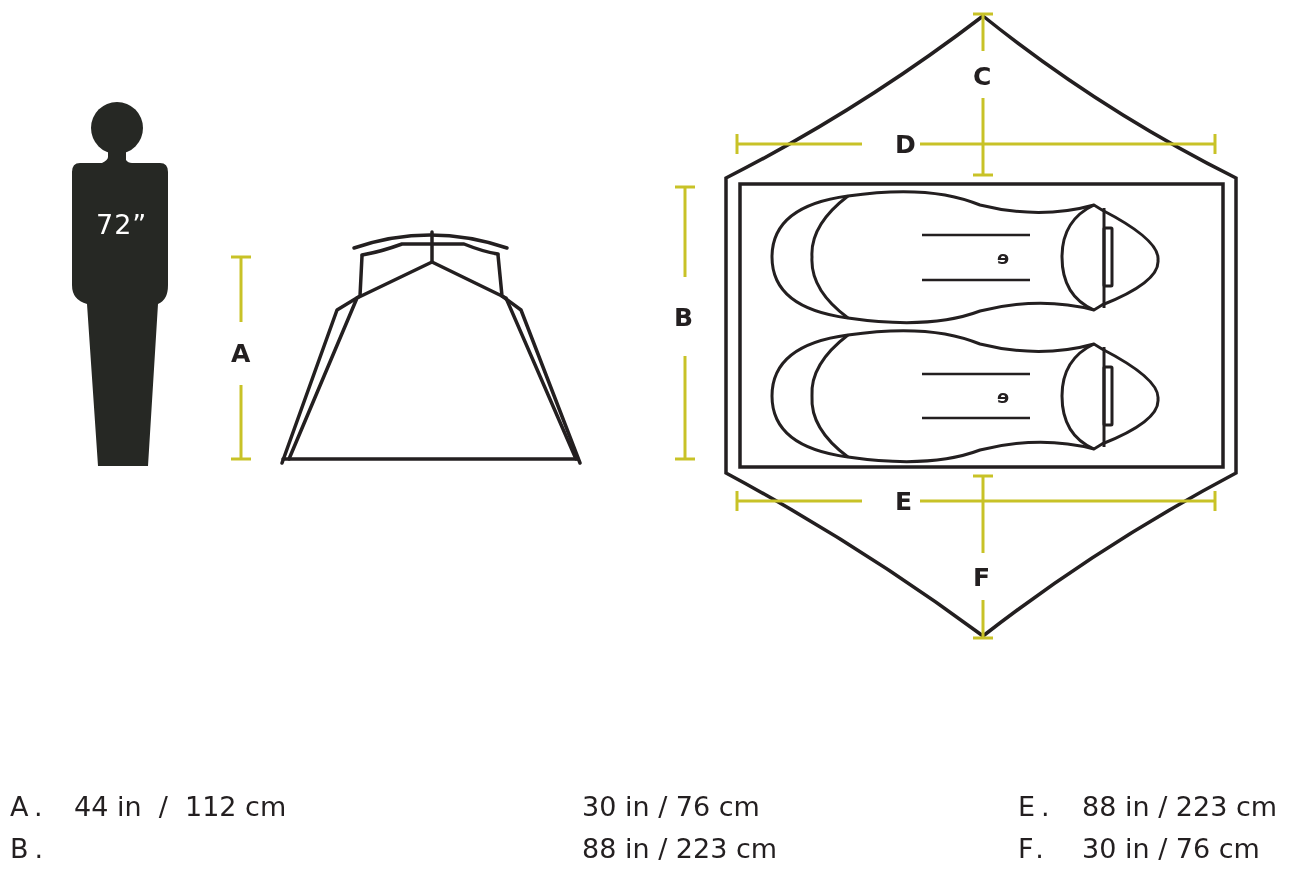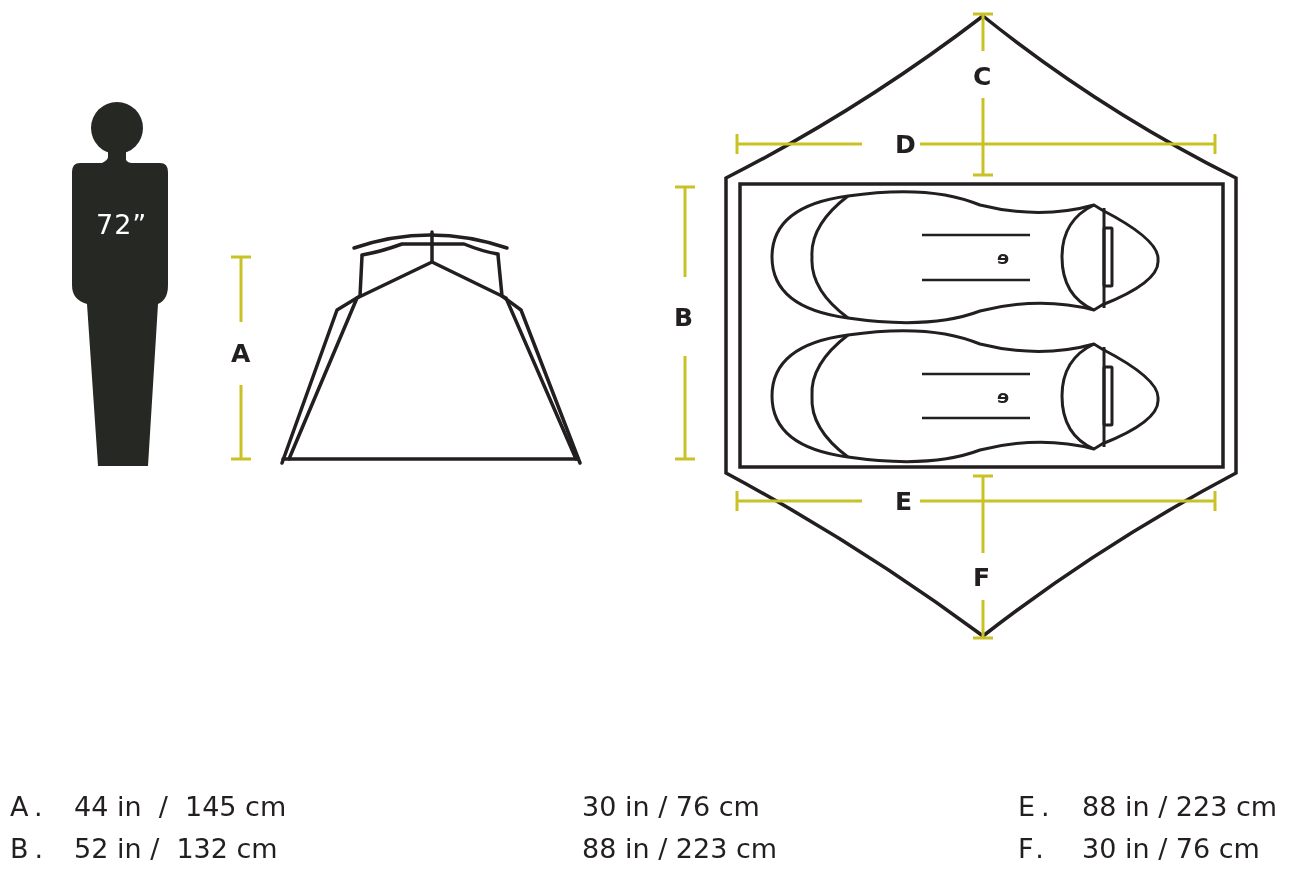--- a/index.html
+++ b/index.html
@@ -116,25 +116,24 @@
     <line x1="983" y1="476" x2="983" y2="553"></line>
     <line x1="983" y1="600" x2="983" y2="638"></line>
     <line x1="973" y1="638" x2="993" y2="638"></line>
   </g>
   <text class="dim-label" x="973" y="586">F</text>
 </svg>
 
 <div class="legend" id="legend-col-1">
   <div class="legend-row">
     <span class="legend-letter">A.</span>
-    <span class="legend-value">44 in  /  145 cm</span>
+    <span class="legend-value">44 in  /  112 cm</span>
   </div>
   <div class="legend-row">
     <span class="legend-letter">B.</span>
-    <span class="legend-value">52 in /  132 cm</span>
   </div>
 </div>
 
 <div class="legend" id="legend-col-2">
   <div class="legend-row">
     <span class="legend-value">30 in / 76 cm</span>
   </div>
   <div class="legend-row">
     <span class="legend-value">88 in / 223 cm</span>
   </div>

